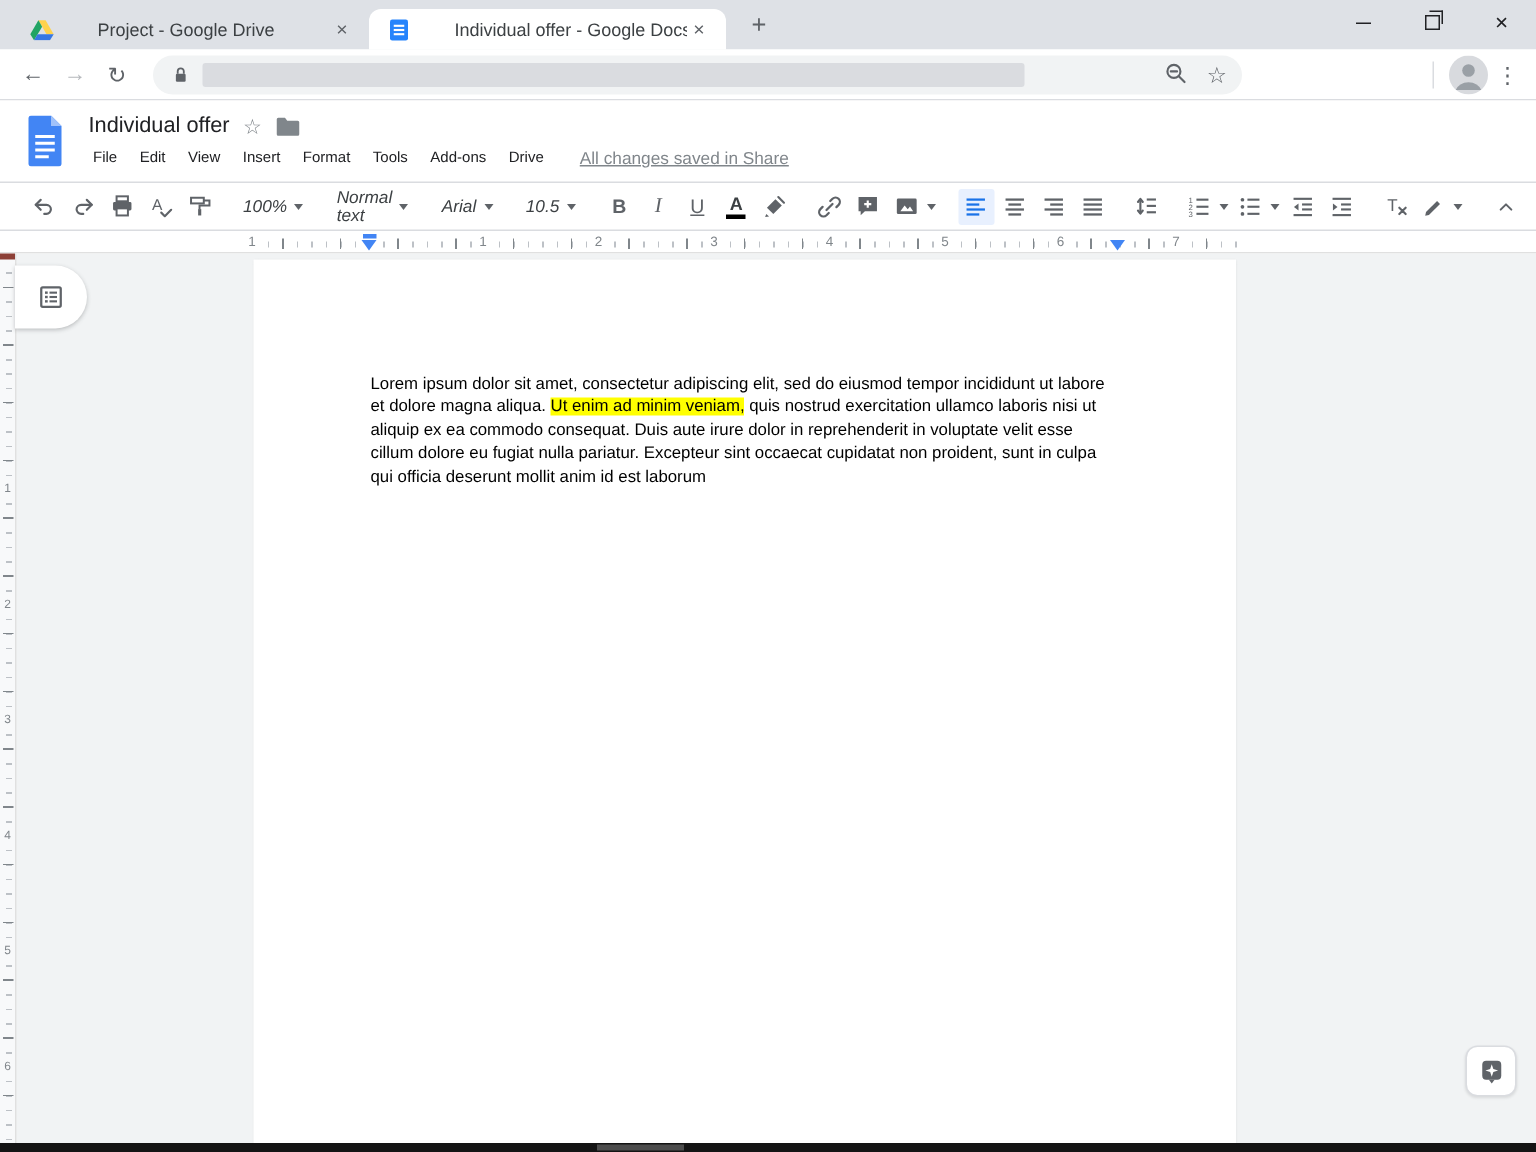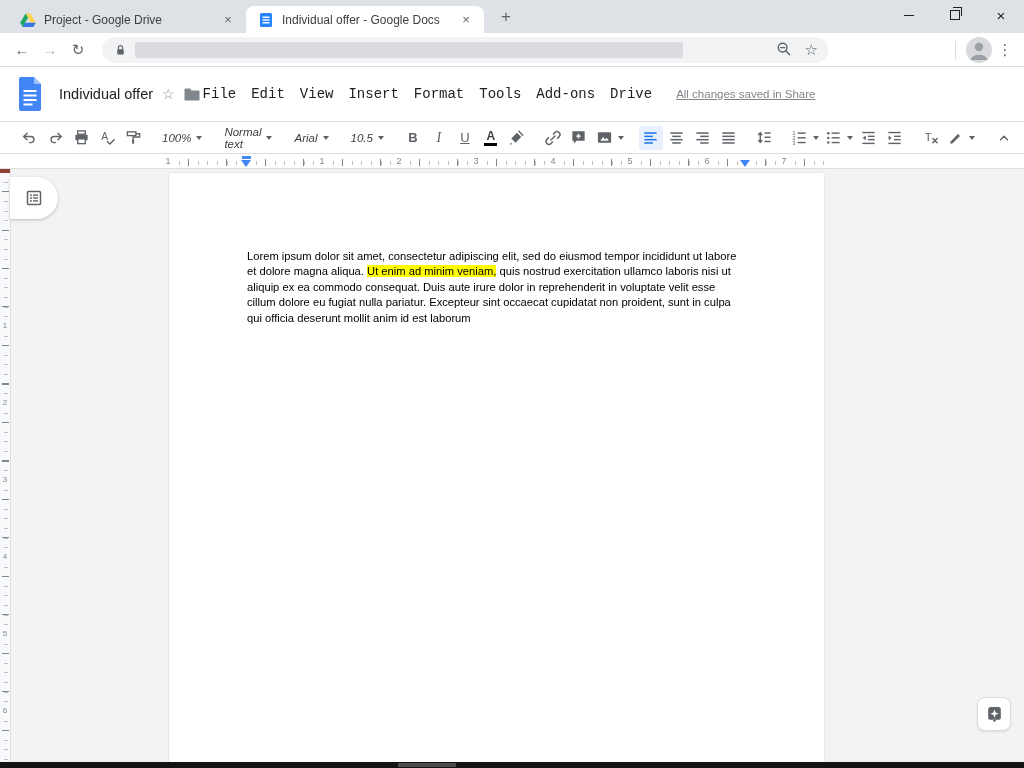--- a/index.html
+++ b/index.html
@@ -2,21 +2,21 @@
 <html><head>
 <meta charset="utf-8">
 <style>
   html,body{margin:0;padding:0;background:#000;}
   .win{position:relative;width:1024px;height:768px;background:#fff;overflow:hidden;
        font-family:"Liberation Sans","DejaVu Sans",sans-serif;color:#3c4043;}
   
   .tabstrip{position:absolute;left:0;top:0;width:1024px;height:33px;background:#dee1e6;display:flex;align-items:flex-end;}
   .tab{height:27px;display:flex;align-items:center;padding:0 10px 0 12px;width:216px;box-sizing:content-box;}
   .tab .favicon{flex:0 0 16px;margin-right:8px;}
-  .tabtitle{flex:1;font-size:12px;color:#3c4043;white-space:nowrap;overflow:hidden;}
+  .tabtitle{flex:1;font-size:12px;color:#3c4043;white-space:nowrap;overflow:hidden;margin-left:21px;}
   .tabclose{flex:0 0 16px;text-align:center;color:#5f6368;font-size:13px;line-height:16px;border-radius:8px;}
   .tab.active{background:#fff;border-radius:8px 8px 0 0;}
   .tab.inactive{margin-left:8px;}
   .newtab{width:28px;height:28px;margin:0 0 2px 8px;font-size:17px;color:#5f6368;display:flex;align-items:center;justify-content:center;}
   .wincontrols{margin-left:auto;display:flex;height:33px;align-self:flex-start;}
   .wc{width:46px;height:30px;display:flex;align-items:center;justify-content:center;color:#202124;}
   .wc-min i{display:block;width:10px;height:0;border-top:1px solid #202124;}
   .wc-restore i{display:block;width:8px;height:8px;border:1px solid #202124;position:relative;background:#dee1e6;}
   .wc-restore i::before{content:"";position:absolute;left:2px;top:-4px;width:8px;height:8px;border:1px solid #202124;border-bottom:none;border-left:none;}
   .wc-close{font-size:15px;}
@@ -29,27 +29,27 @@
   .urlmask{flex:0 0 548px;height:16px;background:#dadce0;margin-left:8px;border-radius:2px;}
   .omni-sp{flex:1;}
   .omni-ic{margin-left:12px;color:#5f6368;font-size:14px;}
   .addr-right{margin-left:auto;display:flex;align-items:center;}
   .vline{width:1px;height:18px;background:#dadce0;margin:0 10px;}
   .avatar26{width:26px;height:26px;}
   .dots{width:26px;text-align:center;font-size:15px;color:#5f6368;margin-right:6px;letter-spacing:0;}
   
   .docshead{position:absolute;left:0;top:67px;width:1024px;height:55px;background:#fff;display:flex;align-items:center;border-bottom:1px solid #dadce0;box-sizing:border-box;}
   .docsicon{margin:0 16px 0 17px;}
-  .headmain{display:flex;flex-direction:row;justify-content:space-between;}
+  .headmain{display:flex;flex-direction:column;justify-content:space-between;}
   .titlerow{display:flex;align-items:center;height:22px;}
   .doctitle{font-size:14.5px;color:#202124;}
   .titlestar{margin-left:9px;color:#80868b;font-size:14px;}
   .titlefolder{margin-left:9px;}
   .menurow{display:flex;align-items:center;height:19px;margin-top:1px;}
-  .menuitem{font-size:14px;color:#202124;margin-right:9px;padding:1px 3px;font-family:Liberation Mono, monospace;}
+  .menuitem{font-size:10px;color:#202124;margin-right:9px;padding:1px 3px;}
   .savestatus{font-size:11.5px;color:#80868b;text-decoration:underline;margin-left:12px;}
   .head-right{margin-left:auto;display:flex;align-items:center;margin-right:14px;}
   .hicon{margin-right:22px;}
   .sharebtn{height:26px;background:#1a73e8;border-radius:4px;display:flex;align-items:center;padding:0 13px;margin-right:17px;}
   .sharebtn span{color:#fff;font-size:12.5px;font-weight:700;margin-left:7px;}
   
   .toolbar{position:absolute;left:0;top:122px;width:1024px;height:32px;background:#fff;border-bottom:1px solid #dadce0;display:flex;align-items:center;box-sizing:border-box;padding-left:16px;}
   .tb{min-width:24px;height:24px;display:flex;align-items:center;justify-content:center;border-radius:2px;margin:0 1px;}
   .tb.activebtn{background:#e8f0fe;}
   .sep{width:1px;height:19px;background:#dadce0;margin:0 5px;}

